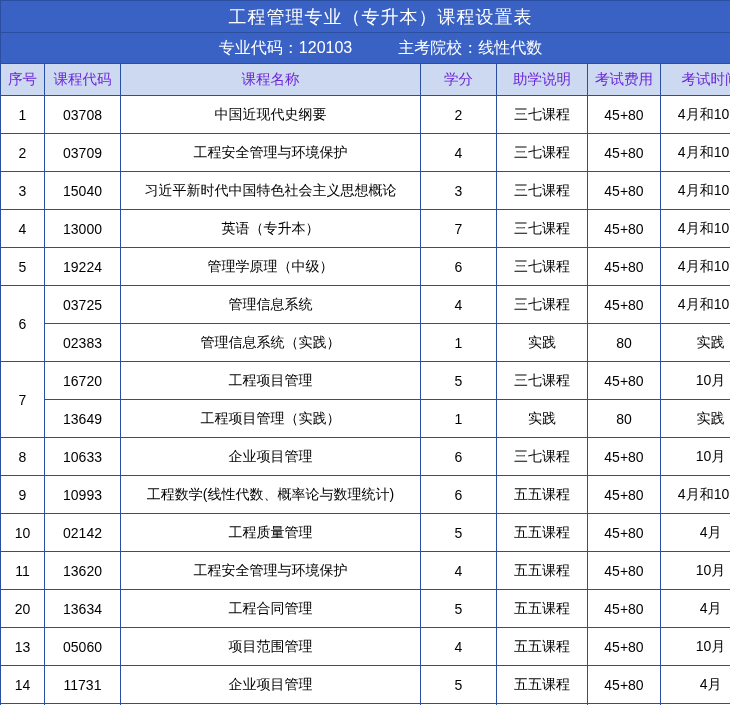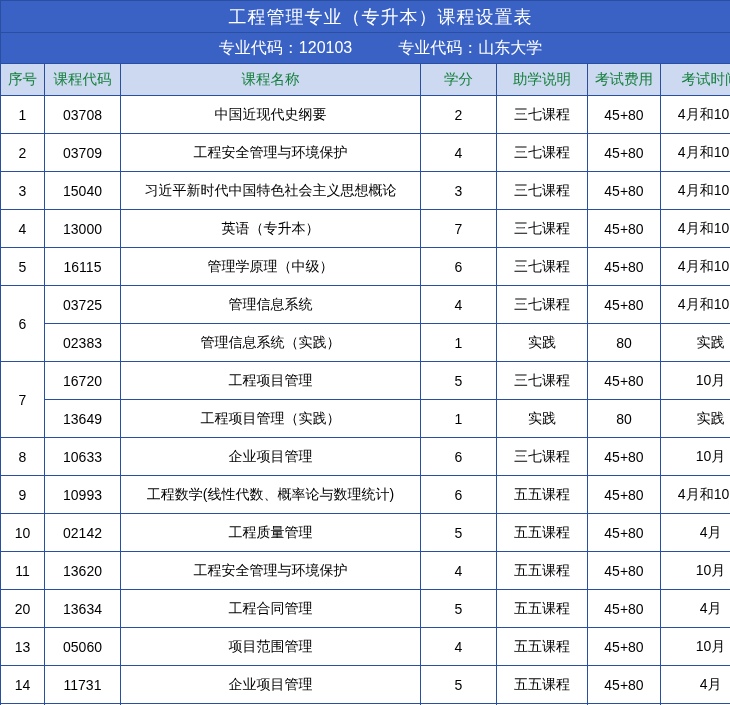--- a/index.html
+++ b/index.html
@@ -55,21 +55,21 @@
     justify-content: center;
     align-items: center;
     gap: 46px;
   }
   
   .head-row td {
     background: #ccd9f0;
     font-size: 14.5px;
     font-weight: bold;
     height: 31px;
-    color: #15803d;
+    color: #6d28d9;
   }
   
   .body-row td {
     height: 37px;
     font-size: 14px;
     background: #ffffff;
   }
   td.left {
     text-align: left;
     padding-left: 7px;
@@ -97,21 +97,21 @@
       <col class="c-time">
     </colgroup>
     <tbody>
       <tr class="title-row">
         <td colspan="7">工程管理专业（专升本）课程设置表</td>
       </tr>
       <tr class="subtitle-row">
         <td colspan="7">
           <div class="subtitle-inner">
             <span>专业代码：120103</span>
-            <span>专业代码：山东大学</span>
+            <span>主考院校：线性代数</span>
           </div>
         </td>
       </tr>
       <tr class="head-row">
         <td>序号</td>
         <td>课程代码</td>
         <td>课程名称</td>
         <td>学分</td>
         <td>助学说明</td>
         <td>考试费用</td>
@@ -149,21 +149,21 @@
         <td>4</td>
         <td>13000</td>
         <td class="left">英语（专升本）</td>
         <td>7</td>
         <td>三七课程</td>
         <td>45+80</td>
         <td>4月和10月</td>
       </tr>
       <tr class="body-row">
         <td>5</td>
-        <td>16115</td>
+        <td>19224</td>
         <td class="left">管理学原理（中级）</td>
         <td>6</td>
         <td>三七课程</td>
         <td>45+80</td>
         <td>4月和10月</td>
       </tr>
 
       <tr class="body-row">
         <td rowspan="2">6</td>
         <td>03725</td>

